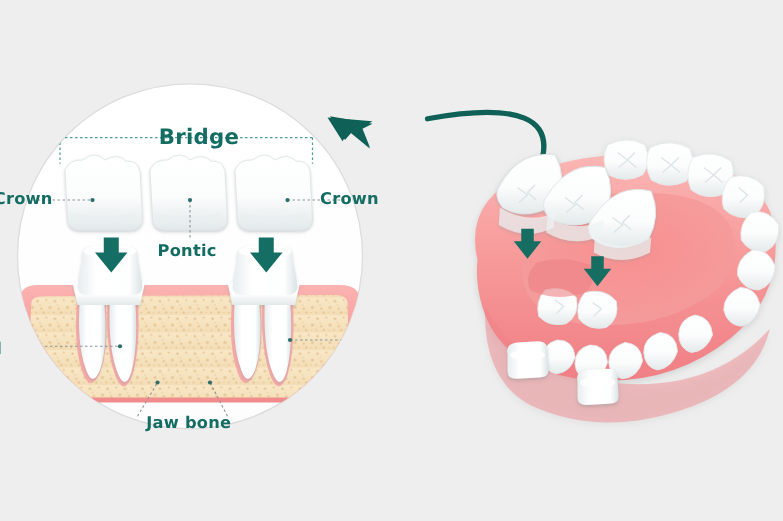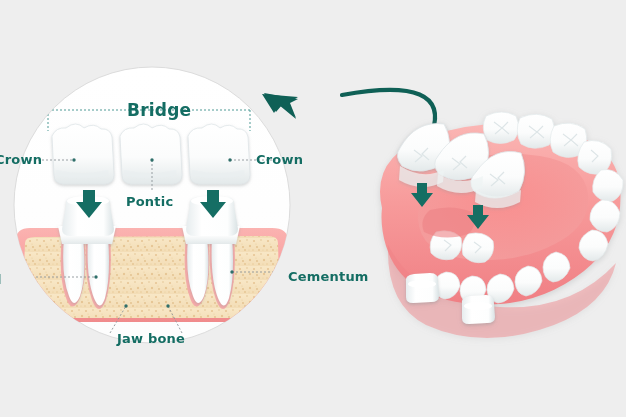--- a/index.html
+++ b/index.html
@@ -282,17 +282,16 @@
       <path d="M473 205 h10 v10 h6 l-11 14 l-11 -14 h6 Z"></path>
     </g>
   </g>
 </svg>
 
 
 <div class="lbl" id="lbl-bridge">Bridge</div>
 <div class="lbl" id="lbl-crown-left">Crown</div>
 <div class="lbl" id="lbl-crown-right">Crown</div>
 <div class="lbl" id="lbl-pontic">Pontic</div>
-<div class="lbl" id="lbl-cementum">Cementum</div>
 <div class="lbl" id="lbl-jawbone">Jaw bone</div>
 <div class="lbl" id="lbl-gingival">al</div>
 
 </div>
 
 </body></html>

